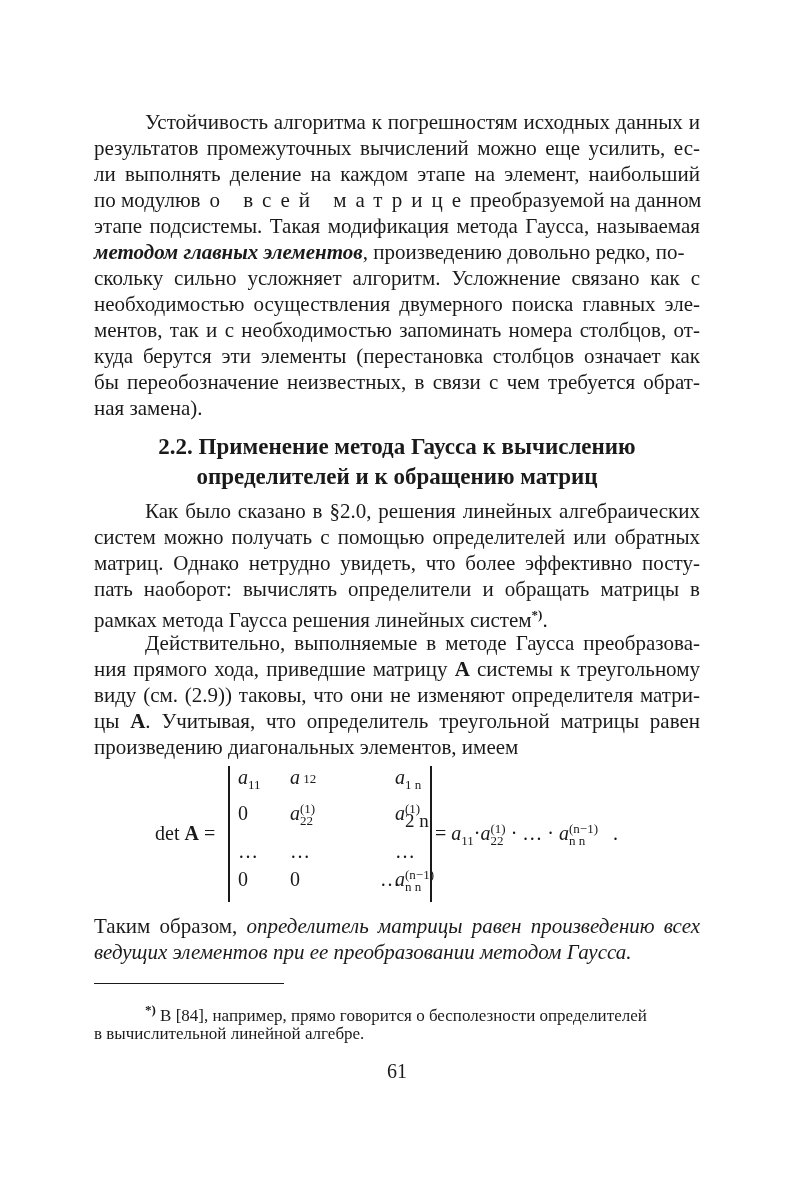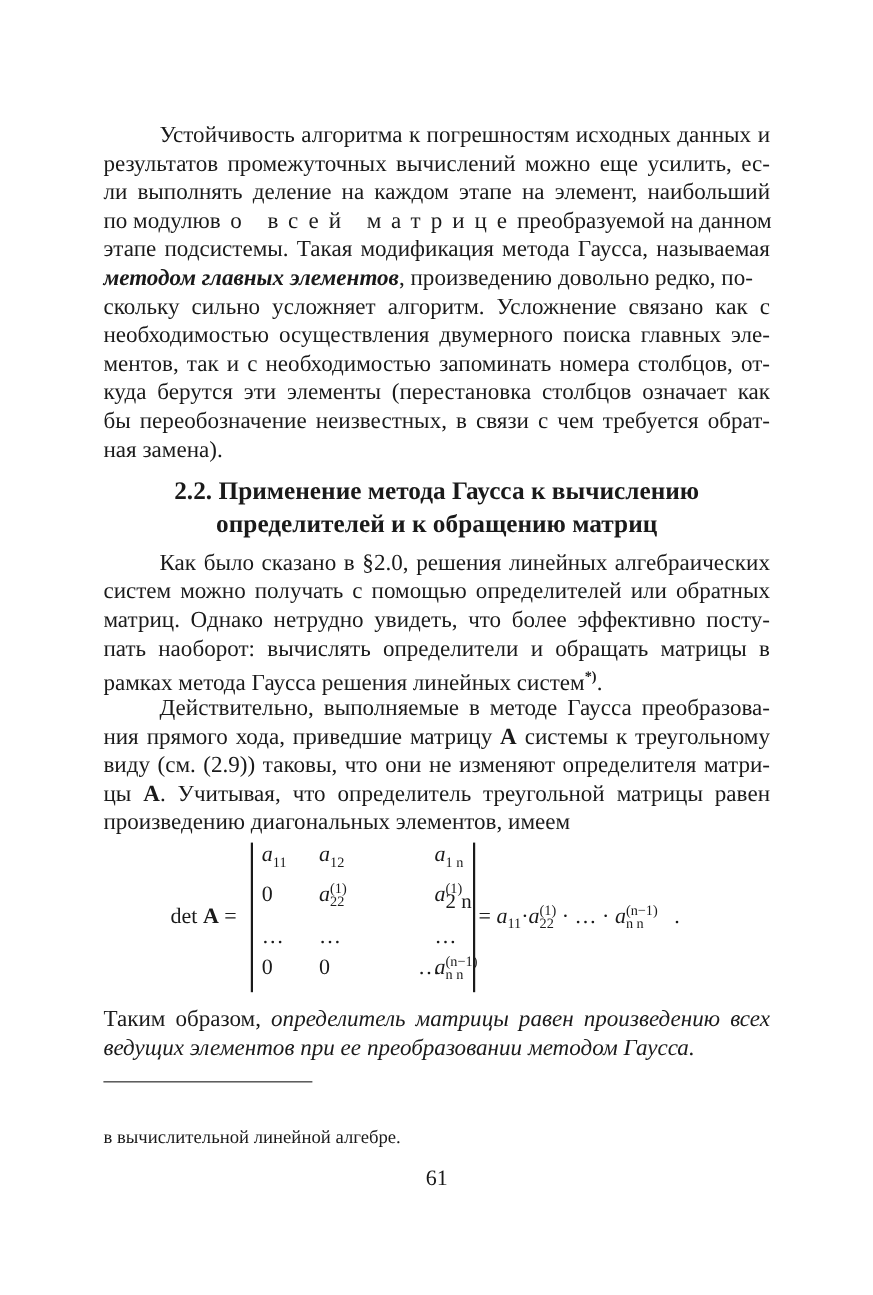--- a/index.html
+++ b/index.html
@@ -71,21 +71,21 @@
 
   <div class="formula">
     <div class="det"><span>det</span> <span class="b">A</span> <span>=</span></div>
     <div class="bar" style="left:78px"></div>
     <div class="bar" style="left:280px"></div>
     <div id="matrix-cells">
         <div class="cell" style="left: 88px; top: 6px;"><i>a</i><span style="display: inline-flex; flex-direction: column; vertical-align: middle; line-height: 12px;">
             <span style="font-size: 13px;">&nbsp;</span>
             <span style="font-size: 13px;">11</span>
           </span></div>
-        <div class="cell" style="left: 140px; top: 6px;"><i>a</i><span style="display: inline-flex; flex-direction: column; vertical-align: middle; line-height: 12px;">
+        <div class="cell" style="left: 140px; top: 6px;"><i>a</i><span style="display: inline-flex; vertical-align: middle; line-height: 12px;">
             <span style="font-size: 13px;">&nbsp;</span>
             <span style="font-size: 13px;">12</span>
           </span></div>
         <div class="cell" style="left: 230px; top: 6px;"></div>
         <div class="cell" style="left: 245px; top: 6px;"><i>a</i><span style="display: inline-flex; flex-direction: column; vertical-align: middle; line-height: 12px;">
             <span style="font-size: 13px;">&nbsp;</span>
             <span style="font-size: 13px;">1 n</span>
           </span></div>
         <div class="cell" style="left: 88px; top: 42px;">0</div>
         <div class="cell" style="left: 140px; top: 42px;"><i>a</i><span style="display: inline-flex; flex-direction: column; vertical-align: middle; line-height: 12px;">
@@ -124,16 +124,17 @@
             <span style="font-size: 13px;">n n</span>
           </span></span>
       &nbsp;&nbsp;<span>.</span>
     </div>
   </div>
 
   <div class="line" style="top:913px"><span>Таким образом,</span> <span class="it">определитель матрицы равен произведению всех</span></div>
   <div class="line last it" style="top:939px">ведущих элементов при ее преобразовании методом Гаусса.</div>
 
   <div class="fn-rule"></div>
+  <div class="fn" style="left:145px;top:998px"><sup class="b">*)</sup> <span>В [84], например, прямо говорится о бесполезности определителей</span></div>
   <div class="fn" style="left:94px;top:1022px">в вычислительной линейной алгебре.</div>
 
   <div class="pageno">61</div>
 </div>
 
 </body></html>

